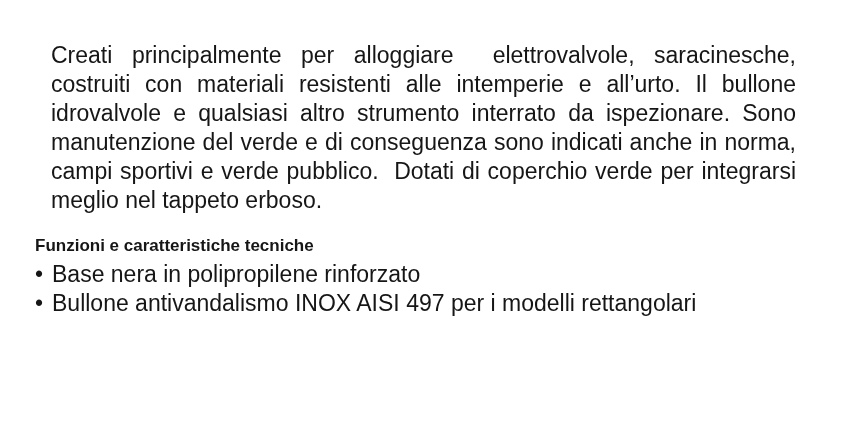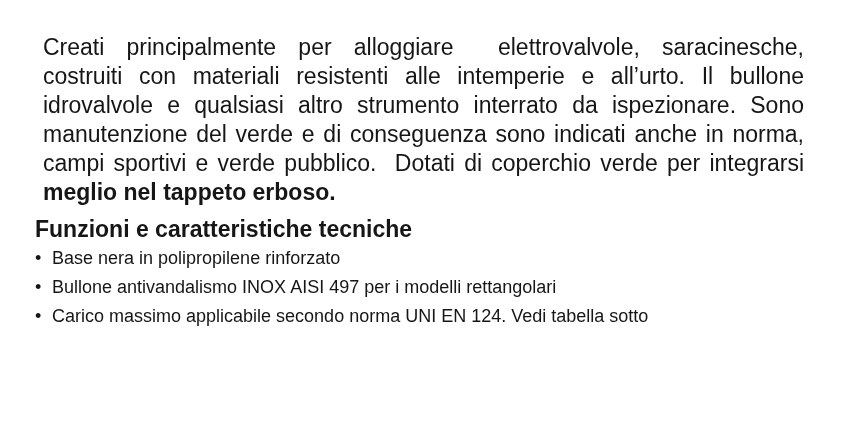--- a/index.html
+++ b/index.html
@@ -15,50 +15,49 @@
     font-family: "Liberation Sans", sans-serif;
     color: #161616;
   }
   .doc {
     position: absolute;
     left: 35px;
     top: 25px;
     width: 777px;
   }
   .para {
-    margin: 8px;
+    margin: 16px;
     padding: 0;
   }
   .jline {
     display: block;
     font-size: 23px;
     line-height: 29px;
     text-align: justify;
     text-align-last: justify;
     white-space: normal;
   }
   .jline.last {
     text-align: right;
     text-align-last: left;
-    font-weight: bold;
   }
   .heading {
     margin: 4px 0 0 0;
     padding: 0;
-    font-size: 23px;
+    font-size: 17px;
     line-height: 29px;
     font-weight: bold;
   }
   .bullets {
     margin: 0;
     padding: 0;
     list-style: none;
   }
   .bullet-item {
-    font-size: 18px;
+    font-size: 23px;
     line-height: 29px;
     white-space: nowrap;
   }
   .marker {
     display: inline-block;
     width: 17px;
   }
 </style>
 </head>
 <body>
@@ -72,16 +71,15 @@
     <span class="jline">manutenzione del verde e di conseguenza sono indicati anche in norma,</span>
     <span class="jline">campi sportivi e verde pubblico.&nbsp; Dotati di coperchio verde per integrarsi</span>
     <span class="jline last">meglio nel tappeto erboso.</span>
   </p>
 
   <h2 class="heading">Funzioni e caratteristiche tecniche</h2>
 
   <ul class="bullets">
     <li class="bullet-item"><span class="marker">•</span><span>Base nera in polipropilene rinforzato</span></li>
     <li class="bullet-item"><span class="marker">•</span><span>Bullone antivandalismo INOX AISI 497 per i modelli rettangolari</span></li>
-    <li class="bullet-item"><span class="marker">•</span><span>Carico massimo applicabile secondo norma UNI EN 124. Vedi tabella sotto</span></li>
   </ul>
 
 </div>
 
 </body></html>

